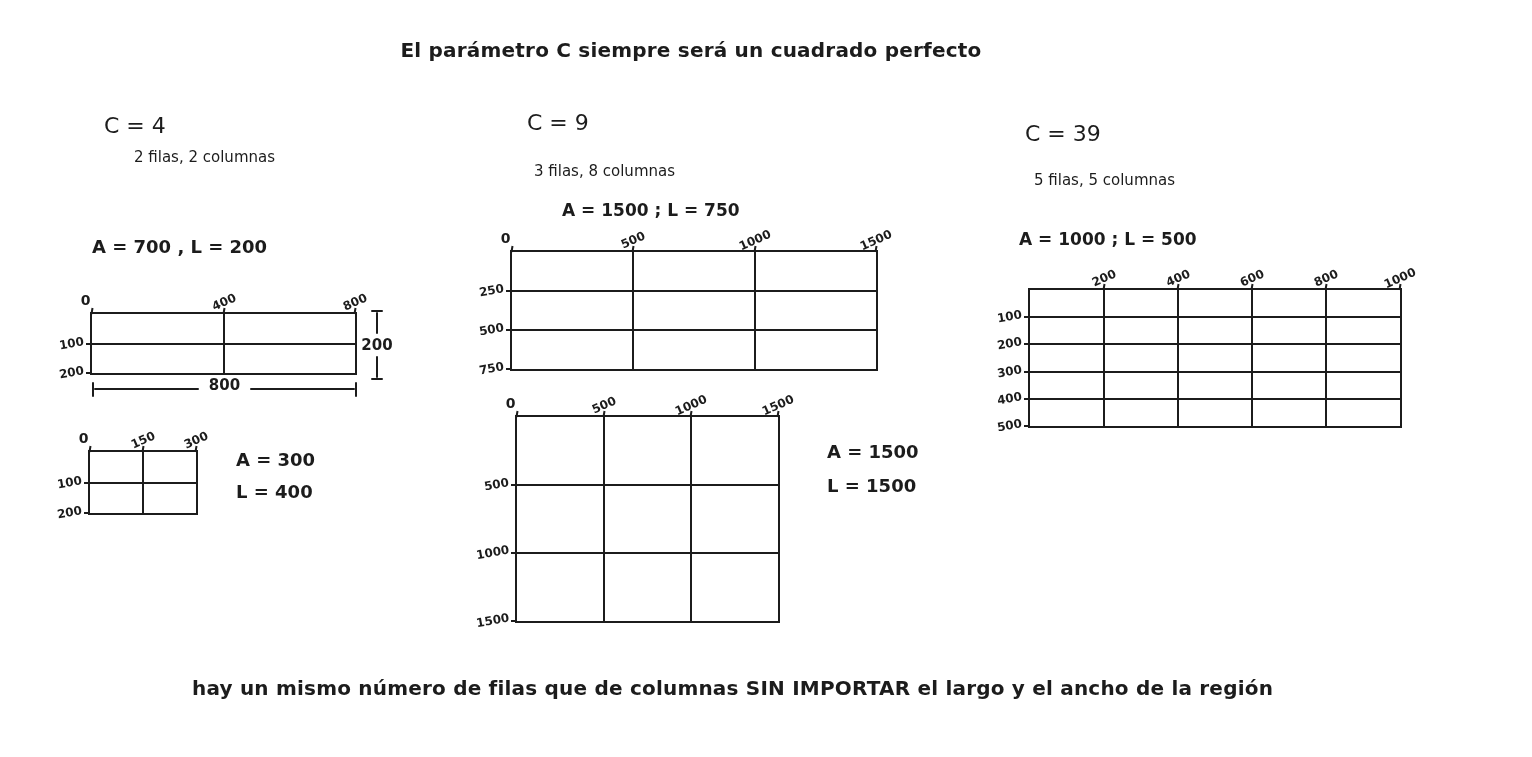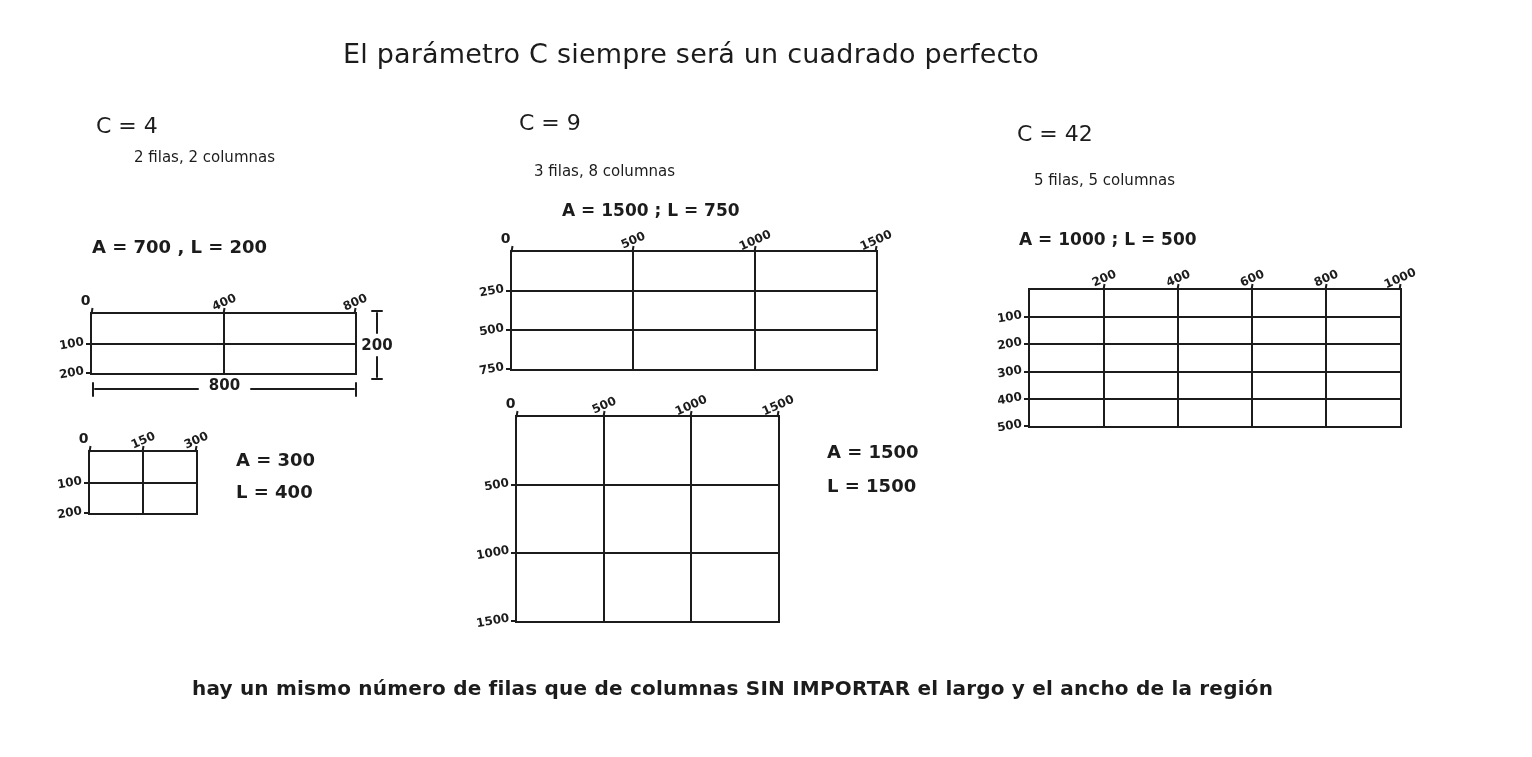--- a/index.html
+++ b/index.html
@@ -4,22 +4,22 @@
 <style>
   :root { --ink: #1c1c1c; --paper: #ffffff; }
   * { box-sizing: border-box; margin: 0; padding: 0; }
   html, body { background: #fff; }
   body { font-family: "DejaVu Sans", sans-serif; color: var(--ink); }
   .page {
     position: relative; width: 1532px; height: 757px;
     background: var(--paper); overflow: hidden;
   }
   .abs { position: absolute; white-space: nowrap; }
-  .title { font-size: 27px; letter-spacing: 0.2px; }
-  .heading { font-size: 22px; }
+  .title { font-size: 20px; letter-spacing: 0.2px; font-weight: bold; }
+  .heading { font-size: 22px; margin-left: 8px; }
   .subheading { font-size: 15px; }
   .params { font-size: 18px; font-weight: 600; }
   .side-param { font-size: 18px; font-weight: 600; }
   .caption { font-size: 20px; letter-spacing: 0.2px; }
 
   
   .grid { position: absolute; border: 2px solid var(--ink); background: transparent; }
   .grid .vline { position: absolute; top: 0; bottom: 0; width: 2px; background: var(--ink); transform: translateX(-1px); }
   .grid .hline { position: absolute; left: 0; right: 0; height: 2px; background: var(--ink); transform: translateY(-1px); }
   .grid .xlab {
@@ -148,21 +148,21 @@
       <div class="ylab" style="top: 33.3333%;">500</div>
       <div class="ytick" style="top: 33.3333%;"></div>
       <div class="ylab" style="top: 66.6667%;">1000</div>
       <div class="ytick" style="top: 66.6667%;"></div>
       <div class="ylab" style="top: 100%;">1500</div>
       <div class="ytick" style="top: 100%;"></div>
     </div>
   <div class="abs side-param" style="left:827px; top:441px;">A = 1500</div>
   <div class="abs side-param" style="left:827px; top:475px;">L = 1500</div>
 
-  <div class="abs heading" style="left:1017px; top:121px;">C = 42</div>
+  <div class="abs heading" style="left:1017px; top:121px;">C = 39</div>
   <div class="abs subheading" style="left:1034px; top:171px;">5 filas, 5 columnas</div>
   <div class="abs params" style="left:1019px; top:229px; font-size:17px;">A = 1000  ;   L = 500</div>
 
   <div class="grid" style="left:1028px; top:288px; width:374px; height:140px;">
       <div class="vline" style="left: 20%;"></div>
       <div class="vline" style="left: 40%;"></div>
       <div class="vline" style="left: 60%;"></div>
       <div class="vline" style="left: 80%;"></div>
       <div class="hline" style="top: 20%;"></div>
       <div class="hline" style="top: 40%;"></div>

